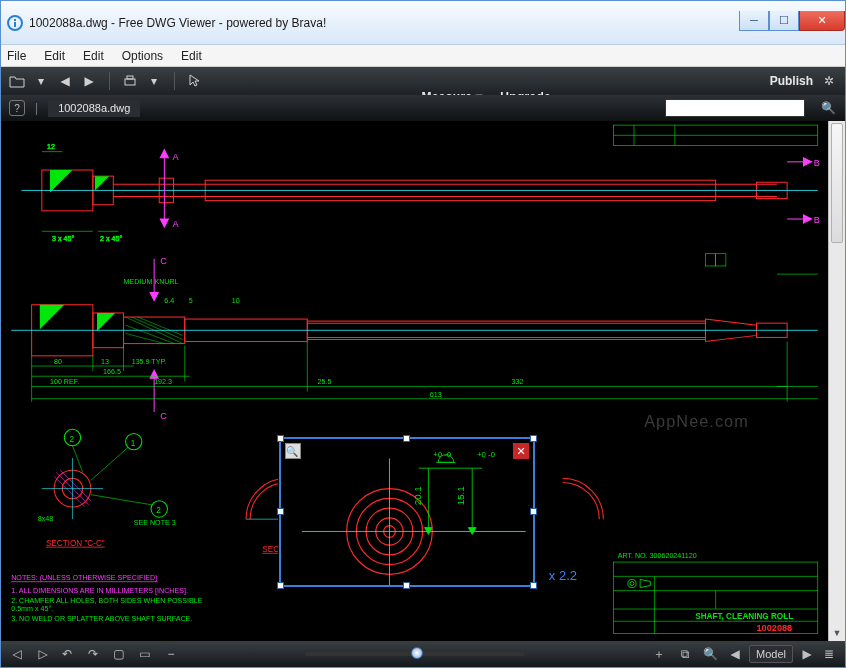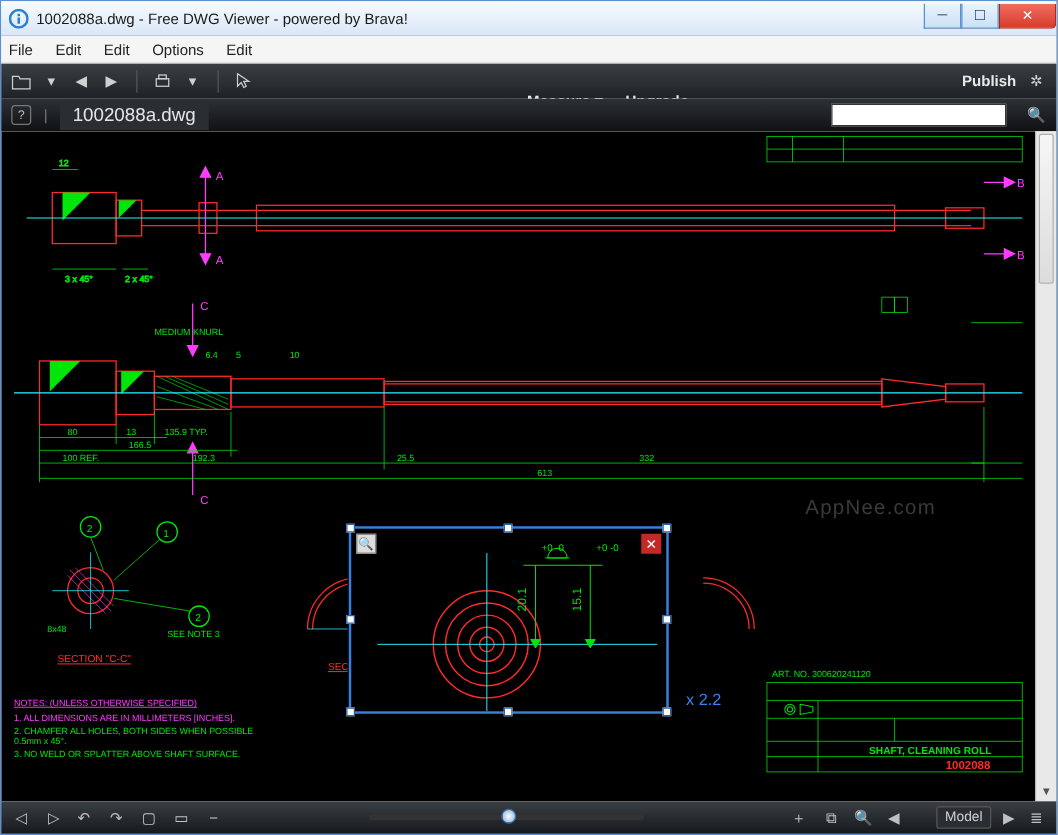--- a/index.html
+++ b/index.html
@@ -1,20 +1,20 @@
 <!DOCTYPE html>
 <html><head>
 <meta charset="utf-8">
 <style>
   * { box-sizing: border-box; margin: 0; padding: 0; }
   html, body { width: 846px; height: 668px; font-family: 'Segoe UI', Tahoma, sans-serif; font-size: 12px; overflow: hidden; background:#fff;}
   
   
   .window { width: 846px; height: 668px; border: 1px solid #5a8fd0; display:flex; flex-direction:column; background:#fff;}
-  .titlebar { height: 28px; background: linear-gradient(#f7fbff,#e8f1fb,#d9e7f7); display:flex; align-items:center; padding:0 0 0 6px; border-bottom:1px solid #b8cde2;}
+  .titlebar { height: 44px; background: linear-gradient(#f7fbff,#e8f1fb,#d9e7f7); display:flex; align-items:center; padding:0 0 0 6px; border-bottom:1px solid #b8cde2;}
   .titlebar .icon { width:16px; height:16px; margin-right:6px; }
   .titlebar .title { flex:1; color:#1a1a1a; font-size:12px;}
   .winbtns { display:flex; height:20px; margin-top:-4px;}
   .winbtn { width:30px; height:20px; border:1px solid #5a8fd0; border-top:none; background: linear-gradient(#eaf3fc,#cbe0f6); display:flex; align-items:center; justify-content:center; font-size:11px; color:#2a4b70;}
   .winbtn.min{border-top-left-radius:0;}
   .winbtn.close { width:46px; background: linear-gradient(#ef6e5f,#d83b2c); color:#fff; border-color:#a82a1e; border-bottom-right-radius:4px;}
   .winbtn.max{background:linear-gradient(#eaf3fc,#cbe0f6);}
   
   
   .menubar { height:22px; background:#f5f5f5; display:flex; align-items:center; padding:0 6px; gap:18px; border-bottom:1px solid #d0d0d0;}
@@ -23,21 +23,21 @@
   
   .toolbar { height:28px; background: linear-gradient(#3a3f44,#1e2226); display:flex; align-items:center; color:#e8e8e8; font-size:12px; padding:0 8px; gap:8px;}
   .toolbar .sep { width:1px; height:18px; background:#555; margin:0 4px;}
   .toolbar .mid { flex:1; display:flex; justify-content:center; gap:18px; align-items:center;}
   .toolbar .mid span { font-weight:600; letter-spacing:0.3px;margin-top:32px;}
   .toolbar .right { font-weight:600;}
   .tbicon { width:16px; height:16px; display:inline-flex; align-items:center; justify-content:center; color:#d0d0d0;}
   
   
   .tabbar { height:26px; background: linear-gradient(#2d3136,#0f1113); display:flex; align-items:center; padding:0 8px; gap:10px; color:#d6d6d6;}
-  .tabbar .tab { background:#2a2e32; padding:3px 10px; border-radius:3px 3px 0 0; font-size:15px; color:#e4e4e4;}
+  .tabbar .tab { background:#2a2e32; padding:3px 10px; border-radius:3px 3px 0 0; font-size:11px; color:#e4e4e4;}
   .tabbar .qicon{width:16px;height:16px;border:1px solid #777;border-radius:3px;display:flex;align-items:center;justify-content:center;color:#bbb;font-size:10px;}
   .tabbar input { margin-left:auto; width:140px; height:18px; background:#fff; border:1px solid #333; padding:0 4px; font-size:11px;}
   
   
   .content { flex:1; display:flex; overflow:hidden; position:relative;}
   .canvas-wrap { flex:1; position:relative; background:#000; overflow:hidden;}
   .vscroll { width:17px; background:#e9e9e9; border-left:1px solid #bcbcbc; position:relative;}
   .vscroll .thumb { position:absolute; top:2px; left:2px; right:2px; height:120px; background: linear-gradient(#f6f6f6,#dcdcdc); border:1px solid #b0b0b0; border-radius:2px;}
   .vscroll .arrow{position:absolute;left:0;right:0;height:17px;display:flex;align-items:center;justify-content:center;color:#555;font-size:9px;}
   .vscroll .arrow.up{top:0;} .vscroll .arrow.down{bottom:0;}
@@ -54,21 +54,21 @@
   
   
   .statusbar { height:26px; background: linear-gradient(#3a3f44,#16191c); display:flex; align-items:center; padding:0 8px; gap:8px; color:#d0d0d0;}
   .statusbar .slider { flex:0 0 220px; height:4px; background:#333; border-radius:2px; position:relative; margin:0 auto;}
   .statusbar .slider .knob{position:absolute;left:48%;top:-5px;width:12px;height:12px;border-radius:50%;background:radial-gradient(#fff,#7aa7d8);border:1px solid #3a6fa6;}
   .statusbar .nav { display:flex; gap:10px; align-items:center;}
   .statusbar .mid { flex:1; display:flex; justify-content:center; align-items:center; gap:10px;}
   .statusbar .right { display:flex; align-items:center; gap:6px; font-size:11px;}
   .sicon{width:16px;height:16px;display:inline-flex;align-items:center;justify-content:center;color:#c0c0c0;font-size:12px;}
   
-  .model-tab{background:#2a2e32;padding:2px 6px;border:1px solid #555;border-radius:2px;margin-left:20px;}
+  .model-tab{background:#2a2e32;padding:2px 6px;border:1px solid #555;border-radius:2px;}
 </style>
 </head>
 <body>
 
 <div class="window">
 
   <div class="titlebar">
     <svg class="icon" viewBox="0 0 16 16">
         <circle cx="8" cy="8" r="7" fill="none" stroke="#2a7fd4" stroke-width="2"></circle>
         <rect x="7" y="4" width="2" height="2" fill="#2a7fd4"></rect>

